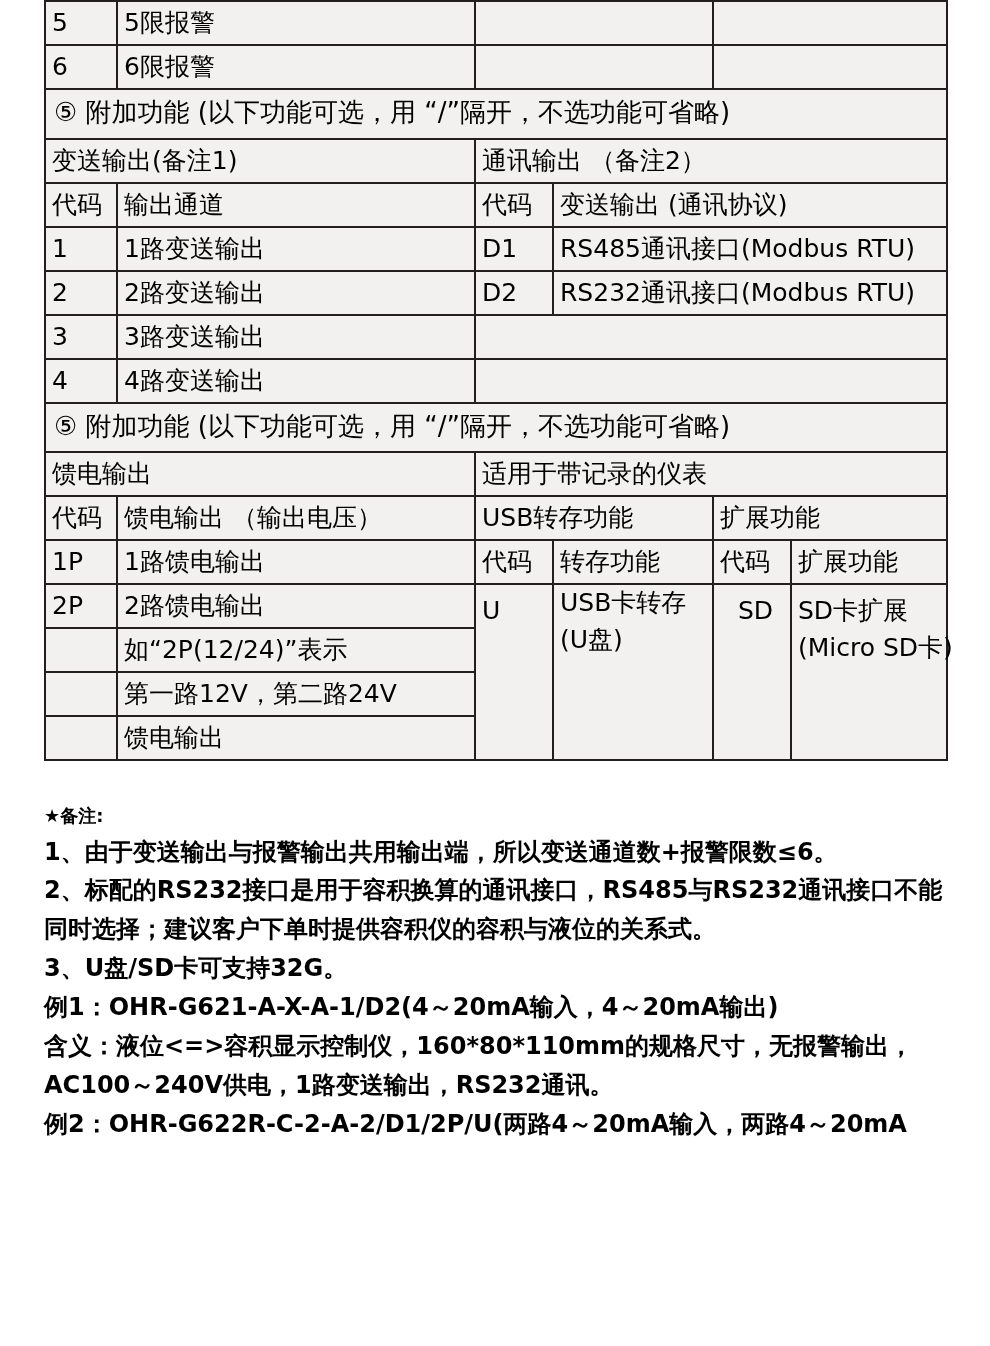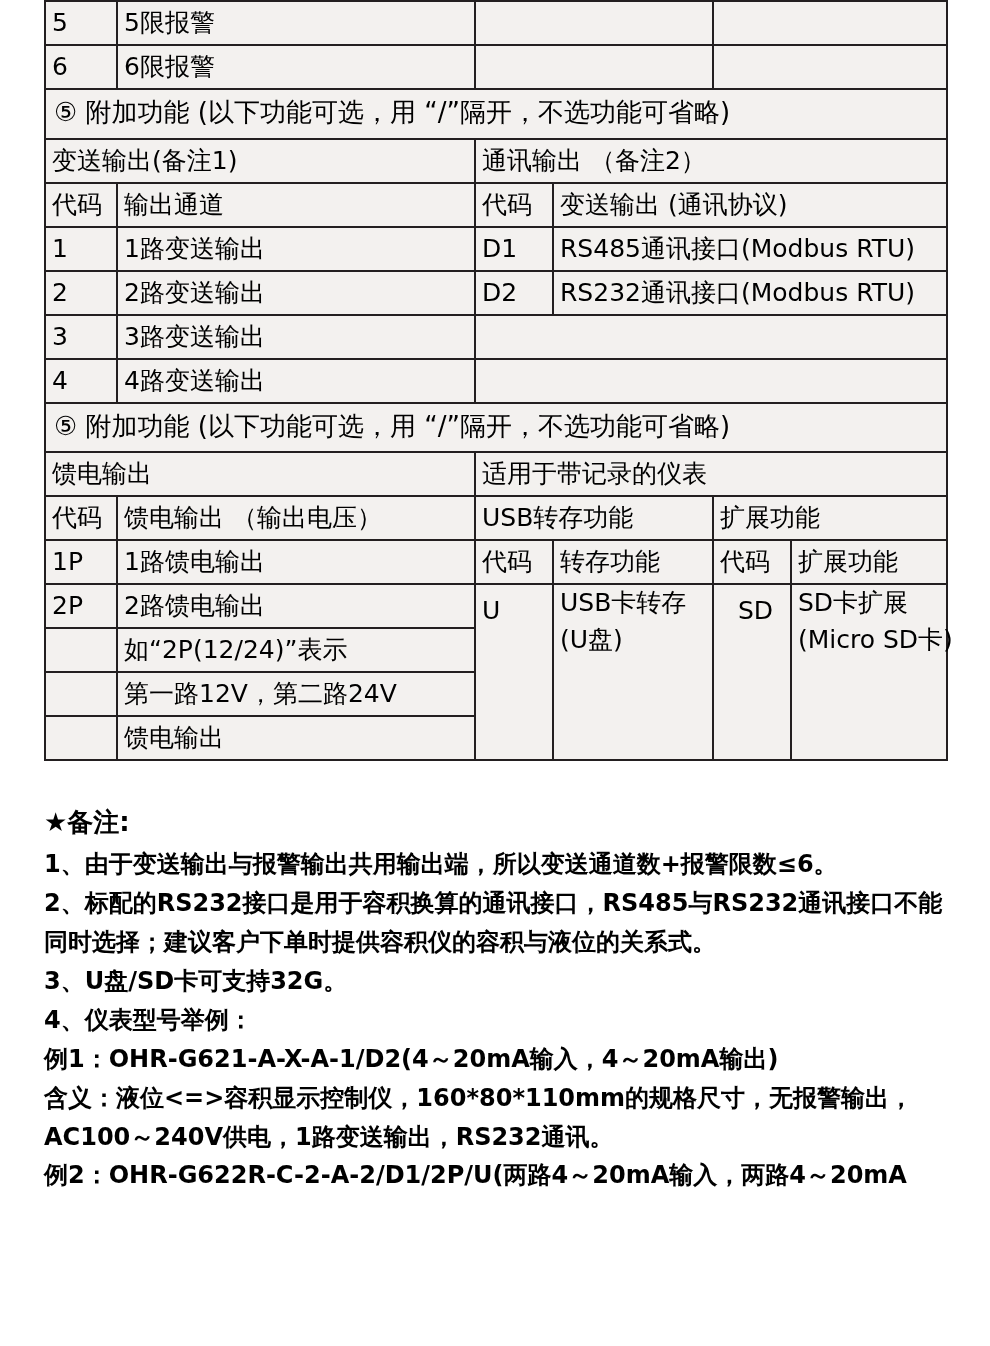--- a/index.html
+++ b/index.html
@@ -66,21 +66,21 @@
     white-space: nowrap;
   }
   .notes .wrapline {
     white-space: normal;
   }
   .notes .bold {
     font-weight: bold;
   }
   .star-title {
     font-weight: bold;
-    font-size: 26px;
+    font-size: 18px;
     margin-bottom: 2px;
     margin-top: 40px;
   }
 </style>
 </head>
 <body>
 
 <div class="page">
 
   <table class="spec-table">
@@ -173,21 +173,21 @@
 
       <tr class="row-h">
         <td class="code-cell tight">2P</td>
         <td class="tight">2路馈电输出</td>
         <td class="code-cell-r tight" rowspan="4" style="vertical-align:top;padding-top:8px;">U</td>
         <td class="tight" rowspan="4" style="vertical-align:top;">
           <div>USB卡转存</div>
           <div>(U盘)</div>
         </td>
         <td class="code-cell-r tight" rowspan="4" style="vertical-align:top;padding-top:8px;padding-left:24px;">SD</td>
-        <td class="tight" rowspan="4" style="vertical-align:top;padding-top:0;">
+        <td class="tight" rowspan="4" style="vertical-align:top;padding-top:8px;">
           <div>SD卡扩展</div>
           <div>(Micro SD卡)</div>
         </td>
       </tr>
       <tr class="row-h">
         <td class="code-cell tight blank-cell"></td>
         <td class="tight">如“2P(12/24)”表示</td>
       </tr>
       <tr class="row-h">
         <td class="code-cell tight blank-cell"></td>
@@ -198,19 +198,18 @@
         <td class="tight">馈电输出</td>
       </tr>
     </tbody>
   </table>
 
   <div class="notes">
     <div class="star-title line">★备注:</div>
     <div class="line bold">1、由于变送输出与报警输出共用输出端，所以变送通道数+报警限数≤6。</div>
     <div class="wrapline bold">2、标配的RS232接口是用于容积换算的通讯接口，RS485与RS232通讯接口不能同时选择；建议客户下单时提供容积仪的容积与液位的关系式。</div>
     <div class="line bold">3、U盘/SD卡可支持32G。</div>
-    <div class="line bold">4、仪表型号举例：</div>
     <div class="line bold">例1：OHR-G621-A-X-A-1/D2(4～20mA输入，4～20mA输出)</div>
     <div class="wrapline bold">含义：液位&lt;=&gt;容积显示控制仪，160*80*110mm的规格尺寸，无报警输出，AC100～240V供电，1路变送输出，RS232通讯。</div>
     <div class="line bold">例2：OHR-G622R-C-2-A-2/D1/2P/U(两路4～20mA输入，两路4～20mA</div>
   </div>
 
 </div>
 
 </body></html>

